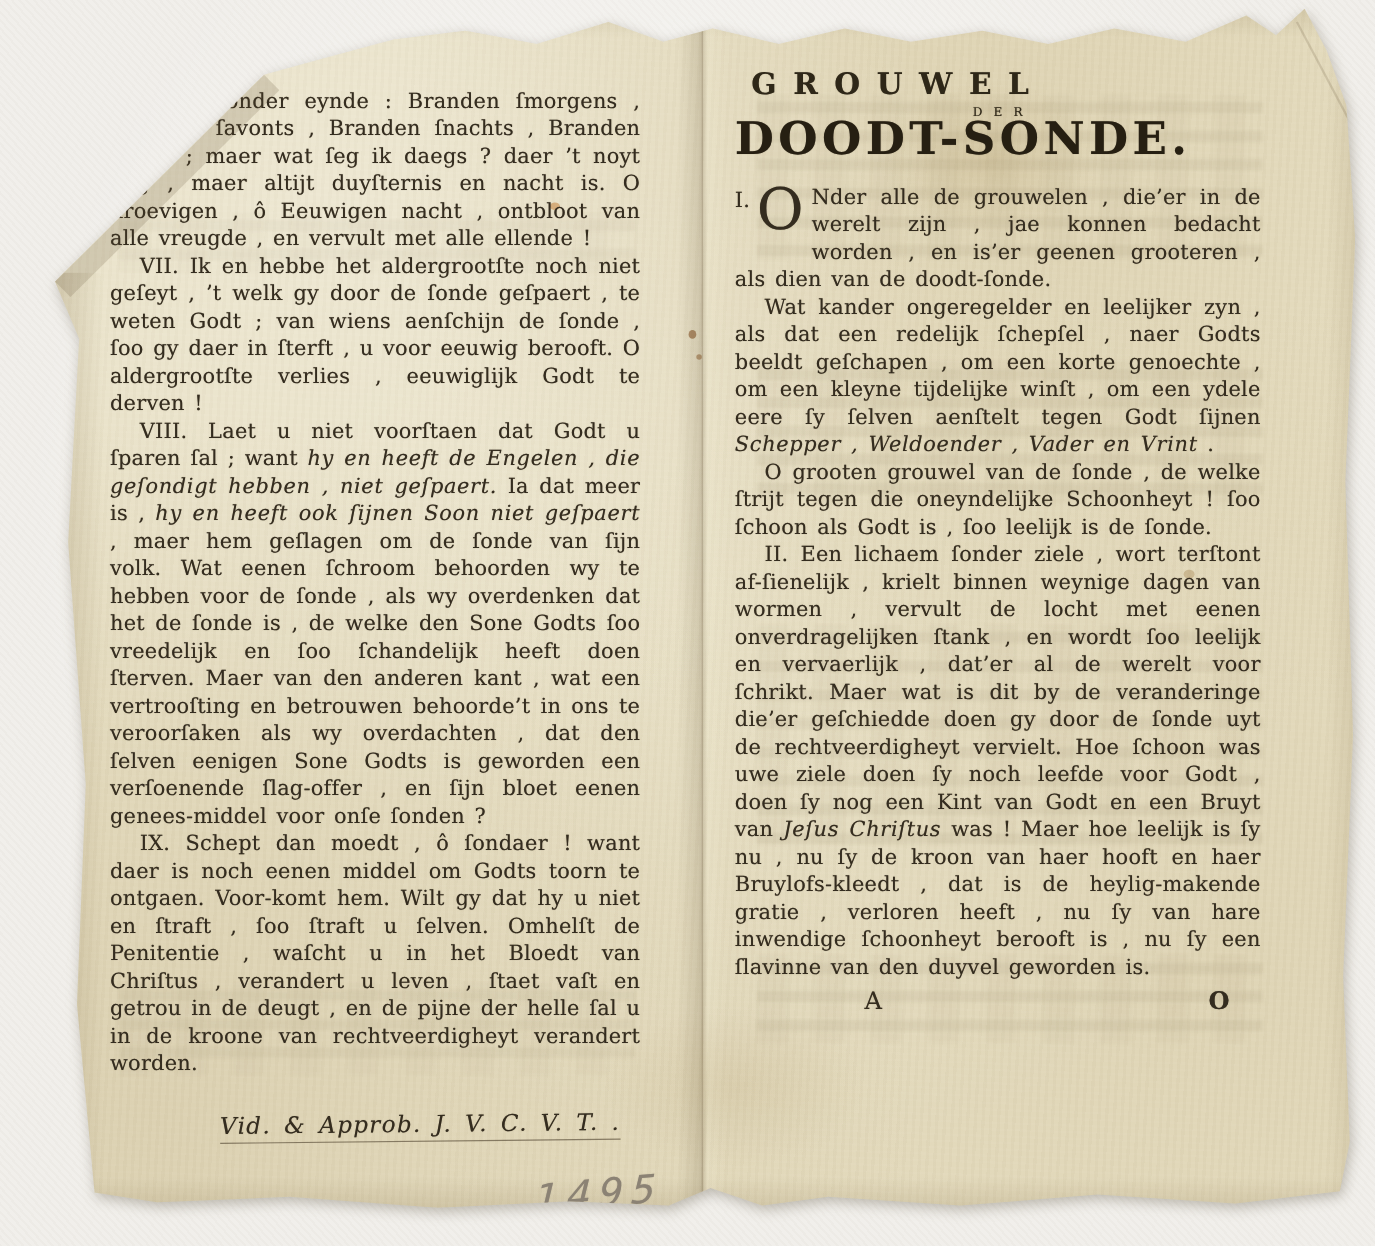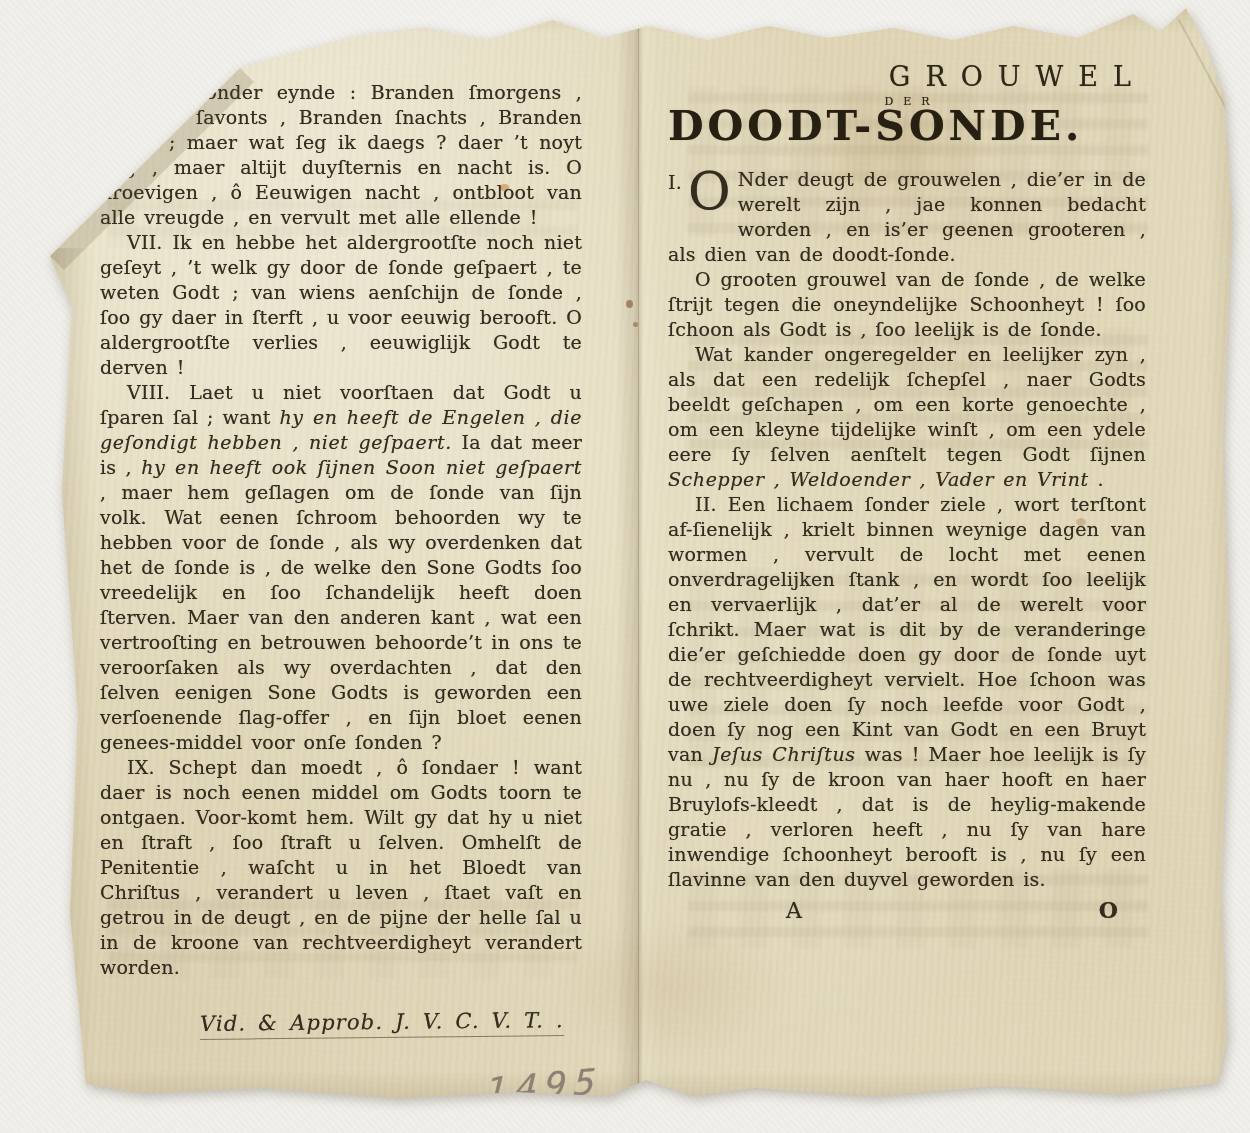--- a/index.html
+++ b/index.html
@@ -71,22 +71,22 @@
 
   .textcol{position:absolute;color:#342c1f;font-size:19px;line-height:25px;
     text-align:justify;word-spacing:2.5px;letter-spacing:.2px;
     text-shadow:0 0 .7px rgba(55,44,28,.55);}
   .col-left{left:52px;top:72px;width:482px;}
   .col-right{left:620px;top:56px;width:478px;}
   .textcol p{margin:0;}
   .textcol p.indent{text-indent:27px;}
   .ital{font-style:italic;letter-spacing:.6px;}
 
-  .title1{text-align:right;font-size:27px;letter-spacing:15px;text-indent:15px;
-    color:#2e2718;margin:0;}
+  .title1{text-align:left;font-size:27px;letter-spacing:15px;text-indent:15px;
+    color:#2e2718;margin:0;font-weight:bold;}
   .title2{text-align:center;font-size:11px;letter-spacing:10px;text-indent:10px;
     margin:20px 0 0 0;color:#2e2718;}
   .title3{font-size:41px;font-weight:bold;letter-spacing:4px;
     margin:14px 0 0 0;color:#261f12;}
   .paras-right{margin-top:28px;}
 
   .dropgroup{float:left;height:48px;margin:3px 7px 0 0;display:flex;align-items:flex-start;}
   .secnum{font-size:19px;line-height:24px;margin-right:6px;}
   .dropcap{font-size:52px;line-height:42px;}
 
@@ -141,23 +141,23 @@
     </div>
 
     <div class="textcol col-right">
       <p class="title1">GROUWEL</p>
       <p class="title2">DER</p>
       <p class="title3">DOODT-SONDE.</p>
       <div class="paras-right">
           <p class=""><span class="dropgroup">
               <span class="secnum">I.</span>
               <span class="dropcap">O</span>
-            </span><span>Nder deugt de grouwelen , die’er in de werelt zijn , jae konnen bedacht worden , en is’er geenen grooteren , als dien van de doodt-ſonde.</span></p>
+            </span><span>Nder alle de grouwelen , die’er in de werelt zijn , jae konnen bedacht worden , en is’er geenen grooteren , als dien van de doodt-ſonde.</span></p>
+          <p class="indent"><span>Wat kander ongeregelder en leelijker zyn , als dat een redelijk ſchepſel , naer Godts beeldt geſchapen , om een korte genoechte , om een kleyne tijdelijke winſt , om een ydele eere ſy ſelven aenſtelt tegen Godt ſijnen </span><span class="ital">Schepper , Weldoender , Vader en Vrint</span><span> .</span></p>
           <p class="indent"><span>O grooten grouwel van de ſonde , de welke ſtrijt tegen die oneyndelijke Schoonheyt ! ſoo ſchoon als Godt is , ſoo leelijk is de ſonde.</span></p>
-          <p class="indent"><span>Wat kander ongeregelder en leelijker zyn , als dat een redelijk ſchepſel , naer Godts beeldt geſchapen , om een korte genoechte , om een kleyne tijdelijke winſt , om een ydele eere ſy ſelven aenſtelt tegen Godt ſijnen </span><span class="ital">Schepper , Weldoender , Vader en Vrint</span><span> .</span></p>
           <p class="indent"><span>II. Een lichaem ſonder ziele , wort terſtont af-ſienelijk , krielt binnen weynige dagen van wormen , vervult de locht met eenen onverdragelijken ſtank , en wordt ſoo leelijk en vervaerlijk , dat’er al de werelt voor ſchrikt. Maer wat is dit by de veranderinge die’er geſchiedde doen gy door de ſonde uyt de rechtveerdigheyt vervielt. Hoe ſchoon was uwe ziele doen ſy noch leefde voor Godt , doen ſy nog een Kint van Godt en een Bruyt van </span><span class="ital">Jeſus Chriſtus</span><span> was ! Maer hoe leelijk is ſy nu , nu ſy de kroon van haer hooft en haer Bruylofs-kleedt , dat is de heylig-makende gratie , verloren heeft , nu ſy van hare inwendige ſchoonheyt berooft is , nu ſy een ſlavinne van den duyvel geworden is.</span></p>
           <p class=""></p>
         </div>
       <div class="sigrow">
         <span class="sig-a">A</span>
         <span class="sig-catch">O</span>
       </div>
     </div>
 
     <div class="handnum">1495</div>

